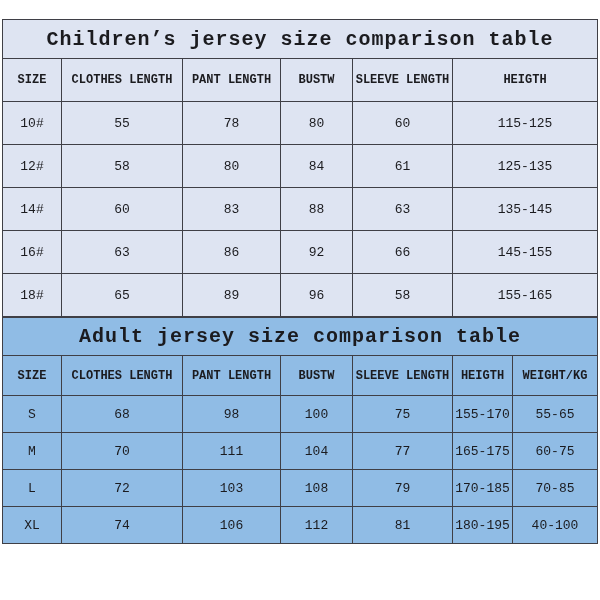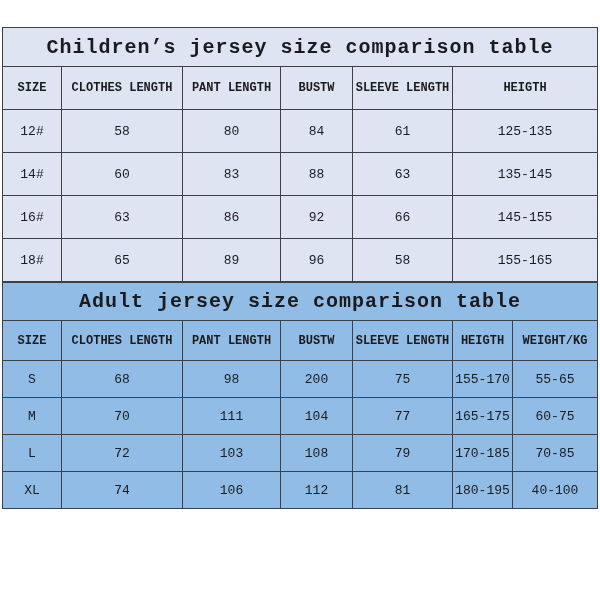--- a/index.html
+++ b/index.html
@@ -9,21 +9,21 @@
     --text:#1b1b1f;
     --page-bg:#ffffff;
   }
   html,body{margin:0;padding:0;}
   body{
     width:600px;height:600px;overflow:hidden;
     background:var(--page-bg);
     font-family:"Liberation Mono","DejaVu Sans Mono",monospace;
     color:var(--text);
   }
-  .page{padding-top:27px;border-radius:29px;}
+  .page{padding-top:19px;border-radius:29px;}
   table{
     border-collapse:collapse;
     table-layout:fixed;
     width:595px;
     margin-left:2px;
   }
   td,th{
     border:1px solid var(--border);
     text-align:center;
     vertical-align:middle;
@@ -68,20 +68,28 @@
         <tr>
       <td class="title-cell" colspan="6">Children’s jersey size comparison table</td>
     </tr>
     <tr>
       <th class="col-head">SIZE</th>
       <th class="col-head">CLOTHES LENGTH</th>
       <th class="col-head">PANT LENGTH</th>
       <th class="col-head">BUSTW</th>
       <th class="col-head">SLEEVE LENGTH</th>
       <th class="col-head">HEIGTH</th>
+    </tr>
+    <tr>
+      <td class="cell">10#</td>
+      <td class="cell">55</td>
+      <td class="cell">78</td>
+      <td class="cell">80</td>
+      <td class="cell">60</td>
+      <td class="cell">115-125</td>
     </tr>
     <tr>
       <td class="cell">12#</td>
       <td class="cell">58</td>
       <td class="cell">80</td>
       <td class="cell">84</td>
       <td class="cell">61</td>
       <td class="cell">125-135</td>
     </tr>
     <tr>
@@ -131,21 +139,21 @@
       <th class="col-head">PANT LENGTH</th>
       <th class="col-head">BUSTW</th>
       <th class="col-head">SLEEVE LENGTH</th>
       <th class="col-head">HEIGTH</th>
       <th class="col-head">WEIGHT/KG</th>
     </tr>
     <tr>
       <td class="cell">S</td>
       <td class="cell">68</td>
       <td class="cell">98</td>
-      <td class="cell">200</td>
+      <td class="cell">100</td>
       <td class="cell">75</td>
       <td class="cell">155-170</td>
       <td class="cell">55-65</td>
     </tr>
     <tr>
       <td class="cell">M</td>
       <td class="cell">70</td>
       <td class="cell">111</td>
       <td class="cell">104</td>
       <td class="cell">77</td>

